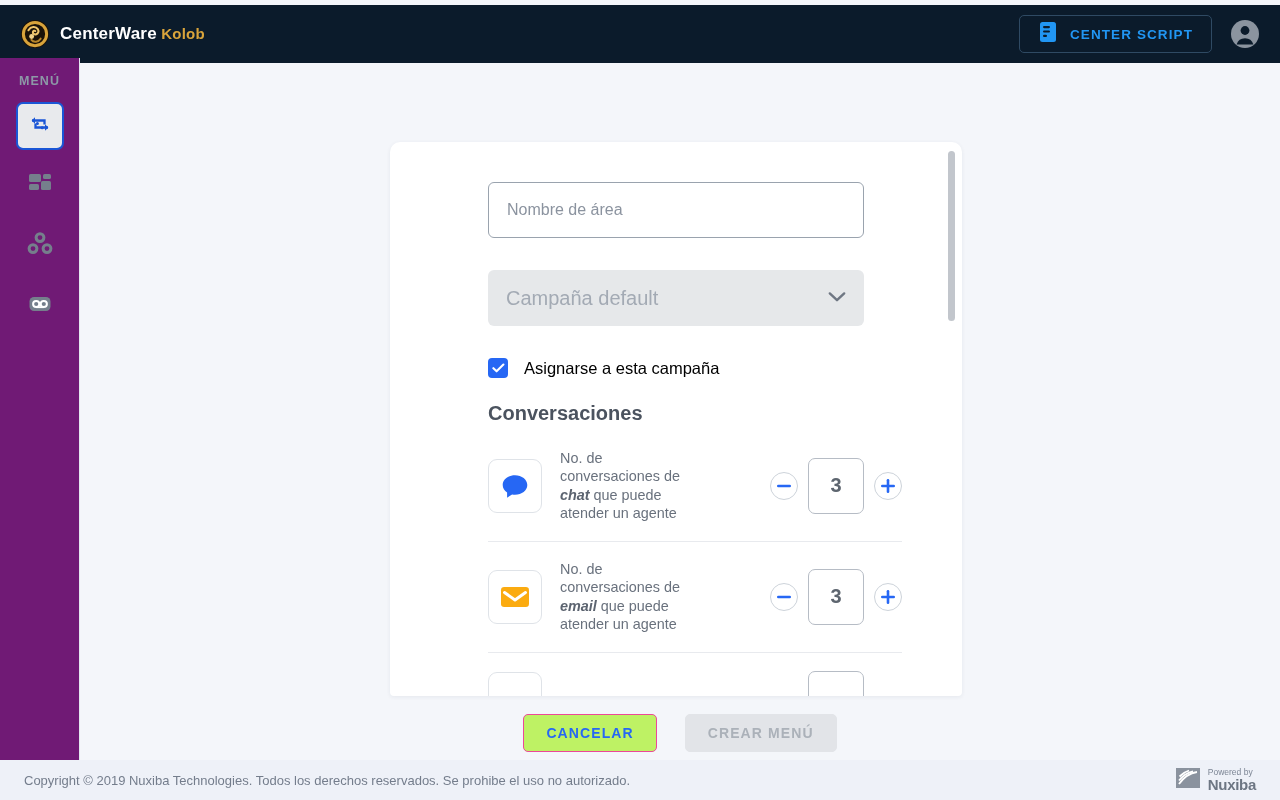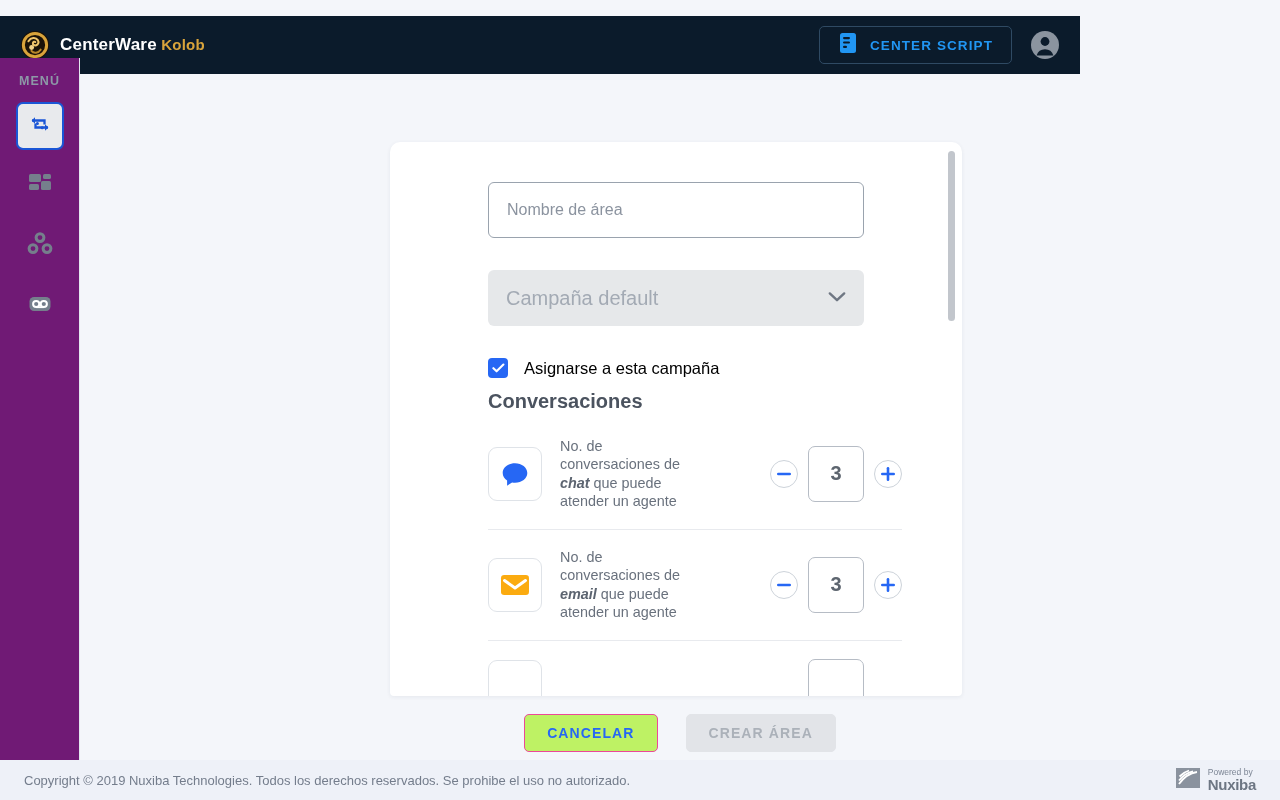--- a/index.html
+++ b/index.html
@@ -6,22 +6,22 @@
   html, body {
     width: 1280px; height: 800px;
     font-family: "Liberation Sans", sans-serif;
     background: #f4f6fa;
     overflow: hidden;
   }
   #app { position: relative; width: 1280px; height: 800px; }
 
   
   .topbar {
-    position: absolute; top: 16px; left: 0;
-    width: 1080px; height: 58px;
+    position: absolute; top: 5px; left: 0;
+    width: 1280px; height: 58px;
     background: #0b1b2b;
     display: flex; align-items: center;
     padding: 0 20px;
   }
   .brand { display: flex; align-items: center; gap: 10px; }
   .brand-mark { width: 30px; height: 30px; flex: none; }
   .brand-text { line-height: 1.05; }
   .brand-title {
     font-size: 17px; font-weight: 600; color: #ffffff;
     letter-spacing: .2px;
@@ -132,21 +132,21 @@
     width: 20px; height: 20px; border-radius: 4px;
     background: #2667f4; display: flex;
     align-items: center; justify-content: center; cursor: pointer;
     flex: none;
   }
   .check-label {
     font-size: 16.5px; color: #000000; cursor: pointer;
   }
 
   .section-title {
-    margin-top: 12px; margin-bottom: 6px;
+    margin-top: 24px; margin-bottom: 6px;
     font-size: 20px; font-weight: 700; color: #4b535f;
   }
 
   .conv-row {
     display: flex; align-items: center;
     padding: 18px 0 18px 0;
     border-bottom: 1px solid #e8eaee;
     gap: 18px;
   }
   .conv-icon {
@@ -403,21 +403,21 @@
             <span class="step-btn" style="visibility:hidden"></span>
           </span>
         </div>
 
       </div>
     </div>
   </div>
 
   <div class="actions">
     <button class="btn btn-cancel">CANCELAR</button>
-    <button class="btn btn-create">CREAR ÁREA</button>
+    <button class="btn btn-create">CREAR MENÚ</button>
   </div>
 
   <div class="footer">
     <span class="copyright">Copyright © 2019 Nuxiba Technologies. Todos los derechos reservados. Se prohibe el uso no autorizado.</span>
     <span class="powered">
       <span>
         <svg width="26" height="24" viewBox="0 0 26 24">
           <rect x="1" y="2" width="24" height="20" fill="#8a929e"></rect>
           <path d="M4 18c5-7 11-11 18-12" stroke="#fff" stroke-width="1.8" fill="none"></path>
           <path d="M4 14.5c4-5 8.5-8 14-9.2" stroke="#fff" stroke-width="1.8" fill="none"></path>

